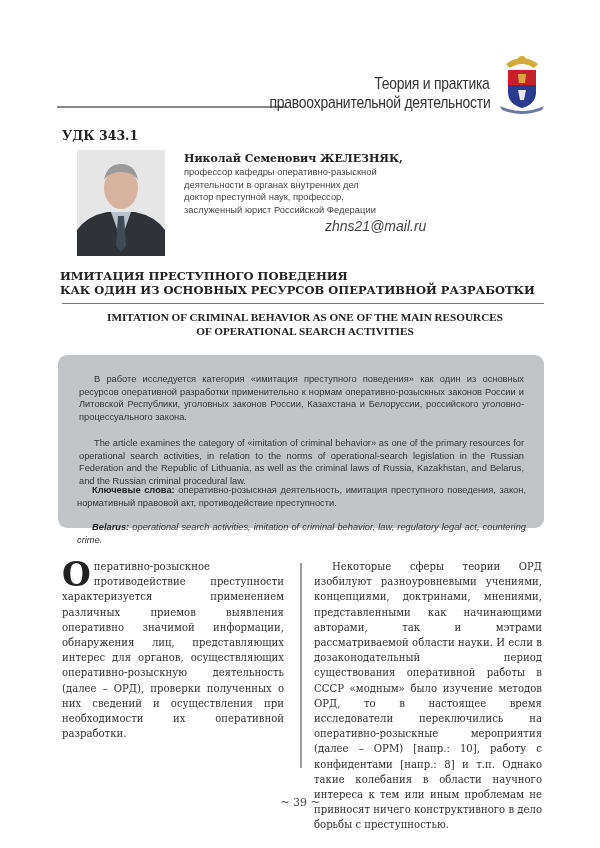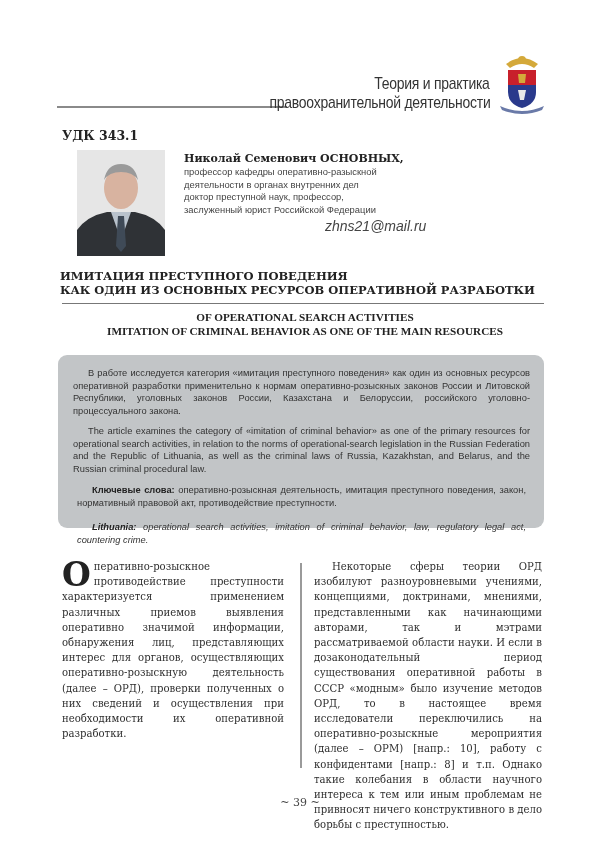--- a/index.html
+++ b/index.html
@@ -23,21 +23,21 @@
   .author-lines { left:184px; top:166px; width:210px; font-family:"Liberation Sans", sans-serif;
                   font-size:9.4px; line-height:12.6px; color:#444; }
   .author-email { left:325px; top:218px; font-family:"Liberation Sans", sans-serif; font-style:italic; font-size:14px; color:#444; }
 
   .title-ru { left:60px; top:270px; width:490px; text-align:left; font-weight:bold; font-size:11.5px; line-height:13.5px; color:#222; }
   .title-sep { left:62px; top:303px; width:482px; height:1px; background:#777; }
   .title-en { left:60px; top:311px; width:490px; text-align:center; font-weight:bold; font-size:11.2px; line-height:13.5px; color:#222; font-family:"Liberation Serif", serif; }
 
   .abstract-box { left:58px; top:355px; width:486px; height:173px; background:#c2c5c7; border-radius:9px; }
   .abstract-text { left:65px; top:359px; width:473px; font-family:"Liberation Sans", sans-serif; font-size:9.3px; line-height:12.5px; color:#333; text-align:justify; }
-  .abstract-text p { margin:8px; text-indent:15px; }
+  .abstract-text p { margin:14px; text-indent:15px; }
   .kw { left:65px; top:472px; width:473px; font-family:"Liberation Sans", sans-serif; font-size:9.3px; line-height:12.5px; color:#333; text-align:justify; }
   .kw p { margin:12px; text-indent:15px; }
   .kw b { color:#222; }
   .kw .en { font-style:italic; }
 
   .col { font-size:10.1px; line-height:15.2px; color:#2e2e2e; text-align:justify; font-family:"DejaVu Serif", serif; }
   .col p { margin:0; text-indent:18px; }
   .col1 { left:62px; top:559px; width:222px; }
   .col2 { left:314px; top:559px; width:228px; }
   .dropcap { float:left; font-size:33px; line-height:28px; font-weight:bold; margin:2px 3px 0 0; color:#222; font-family:"DejaVu Serif", serif; }
@@ -70,47 +70,47 @@
   <svg width="88" height="106" viewBox="0 0 88 106">
     <rect width="88" height="106" fill="#e6e6e6"></rect>
     <path d="M0 106 L0 80 Q10 66 30 62 L58 62 Q78 66 88 80 L88 106 Z" fill="#2f3236"></path>
     <path d="M34 62 L44 90 L54 62 Z" fill="#b9c2cc"></path>
     <path d="M41 66 L47 66 L49 96 L44 102 L39 96 Z" fill="#3f4a57"></path>
     <ellipse cx="44" cy="38" rx="17" ry="21" fill="#d8b3a0"></ellipse>
     <path d="M27 30 Q30 14 44 14 Q58 14 61 30 Q56 22 44 22 Q32 22 27 30 Z" fill="#9a9a9a"></path>
   </svg>
 </div>
 
-<div class="abs author-name">Николай Семенович ОСНОВНЫХ,</div>
+<div class="abs author-name">Николай Семенович ЖЕЛЕЗНЯК,</div>
 <div class="abs author-lines">
   <div>профессор кафедры оперативно-разыскной</div>
   <div>деятельности в органах внутренних дел</div>
   <div>доктор преступной наук, профессор,</div>
   <div>заслуженный юрист Российской Федерации</div>
 </div>
 <div class="abs author-email">zhns21@mail.ru</div>
 
 <div class="abs title-ru">
   <div>ИМИТАЦИЯ ПРЕСТУПНОГО ПОВЕДЕНИЯ</div>
   <div>КАК ОДИН ИЗ ОСНОВНЫХ РЕСУРСОВ ОПЕРАТИВНОЙ РАЗРАБОТКИ</div>
 </div>
 <div class="abs title-sep"></div>
 <div class="abs title-en">
+  <div>IMITATION OF CRIMINAL BEHAVIOR AS ONE OF THE MAIN RESOURCES</div>
   <div>OF OPERATIONAL SEARCH ACTIVITIES</div>
-  <div>IMITATION OF CRIMINAL BEHAVIOR AS ONE OF THE MAIN RESOURCES</div>
 </div>
 
 <div class="abs abstract-box"></div>
 <div class="abs abstract-text">
   <p>В работе исследуется категория «имитация преступного поведения» как один из основных ресурсов оперативной разработки применительно к нормам оперативно-розыскных законов России и Литовской Республики, уголовных законов России, Казахстана и Белоруссии, российского уголовно-процессуального закона.</p>
   <p>The article examines the category of «imitation of criminal behavior» as one of the primary resources for operational search activities, in relation to the norms of operational-search legislation in the Russian Federation and the Republic of Lithuania, as well as the criminal laws of Russia, Kazakhstan, and Belarus, and the Russian criminal procedural law.</p>
 </div>
 <div class="abs kw">
   <p><b>Ключевые слова:</b><span> оперативно-розыскная деятельность, имитация преступного поведения, закон, нормативный правовой акт, противодействие преступности.</span></p>
-  <p class="en"><b>Lithuania:</b><span>  operational search activities, imitation of criminal behavior, law, regulatory legal act, countering crime.</span></p>
+  <p class="en"><b>Belarus:</b><span>  operational search activities, imitation of criminal behavior, law, regulatory legal act, countering crime.</span></p>
 </div>
 
 <div class="abs col col1">
   <p class="first"><span class="dropcap">О</span><span>перативно-розыскное противодействие преступности характеризуется применением различных приемов выявления оперативно значимой информации, обнаружения лиц, представляющих интерес для органов, осуществляющих оперативно-розыскную деятельность (далее – ОРД), проверки полученных о них сведений и осуществления при необходимости их оперативной разработки.</span></p>
 </div>
 <div class="abs col-divider"></div>
 <div class="abs col col2">
   <p>Некоторые сферы теории ОРД изобилуют разноуровневыми учениями, концепциями, доктринами, мнениями, представленными как начинающими авторами, так и мэтрами рассматриваемой области науки. И если в дозаконодательный период существования оперативной работы в СССР «модным» было изучение методов ОРД, то в настоящее время исследователи переключились на оперативно-розыскные мероприятия (далее – ОРМ) [напр.: 10], работу с конфидентами [напр.: 8] и т.п. Однако такие колебания в области научного интереса к тем или иным проблемам не привносят ничего конструктивного в дело борьбы с преступностью.</p>
 </div>
 

